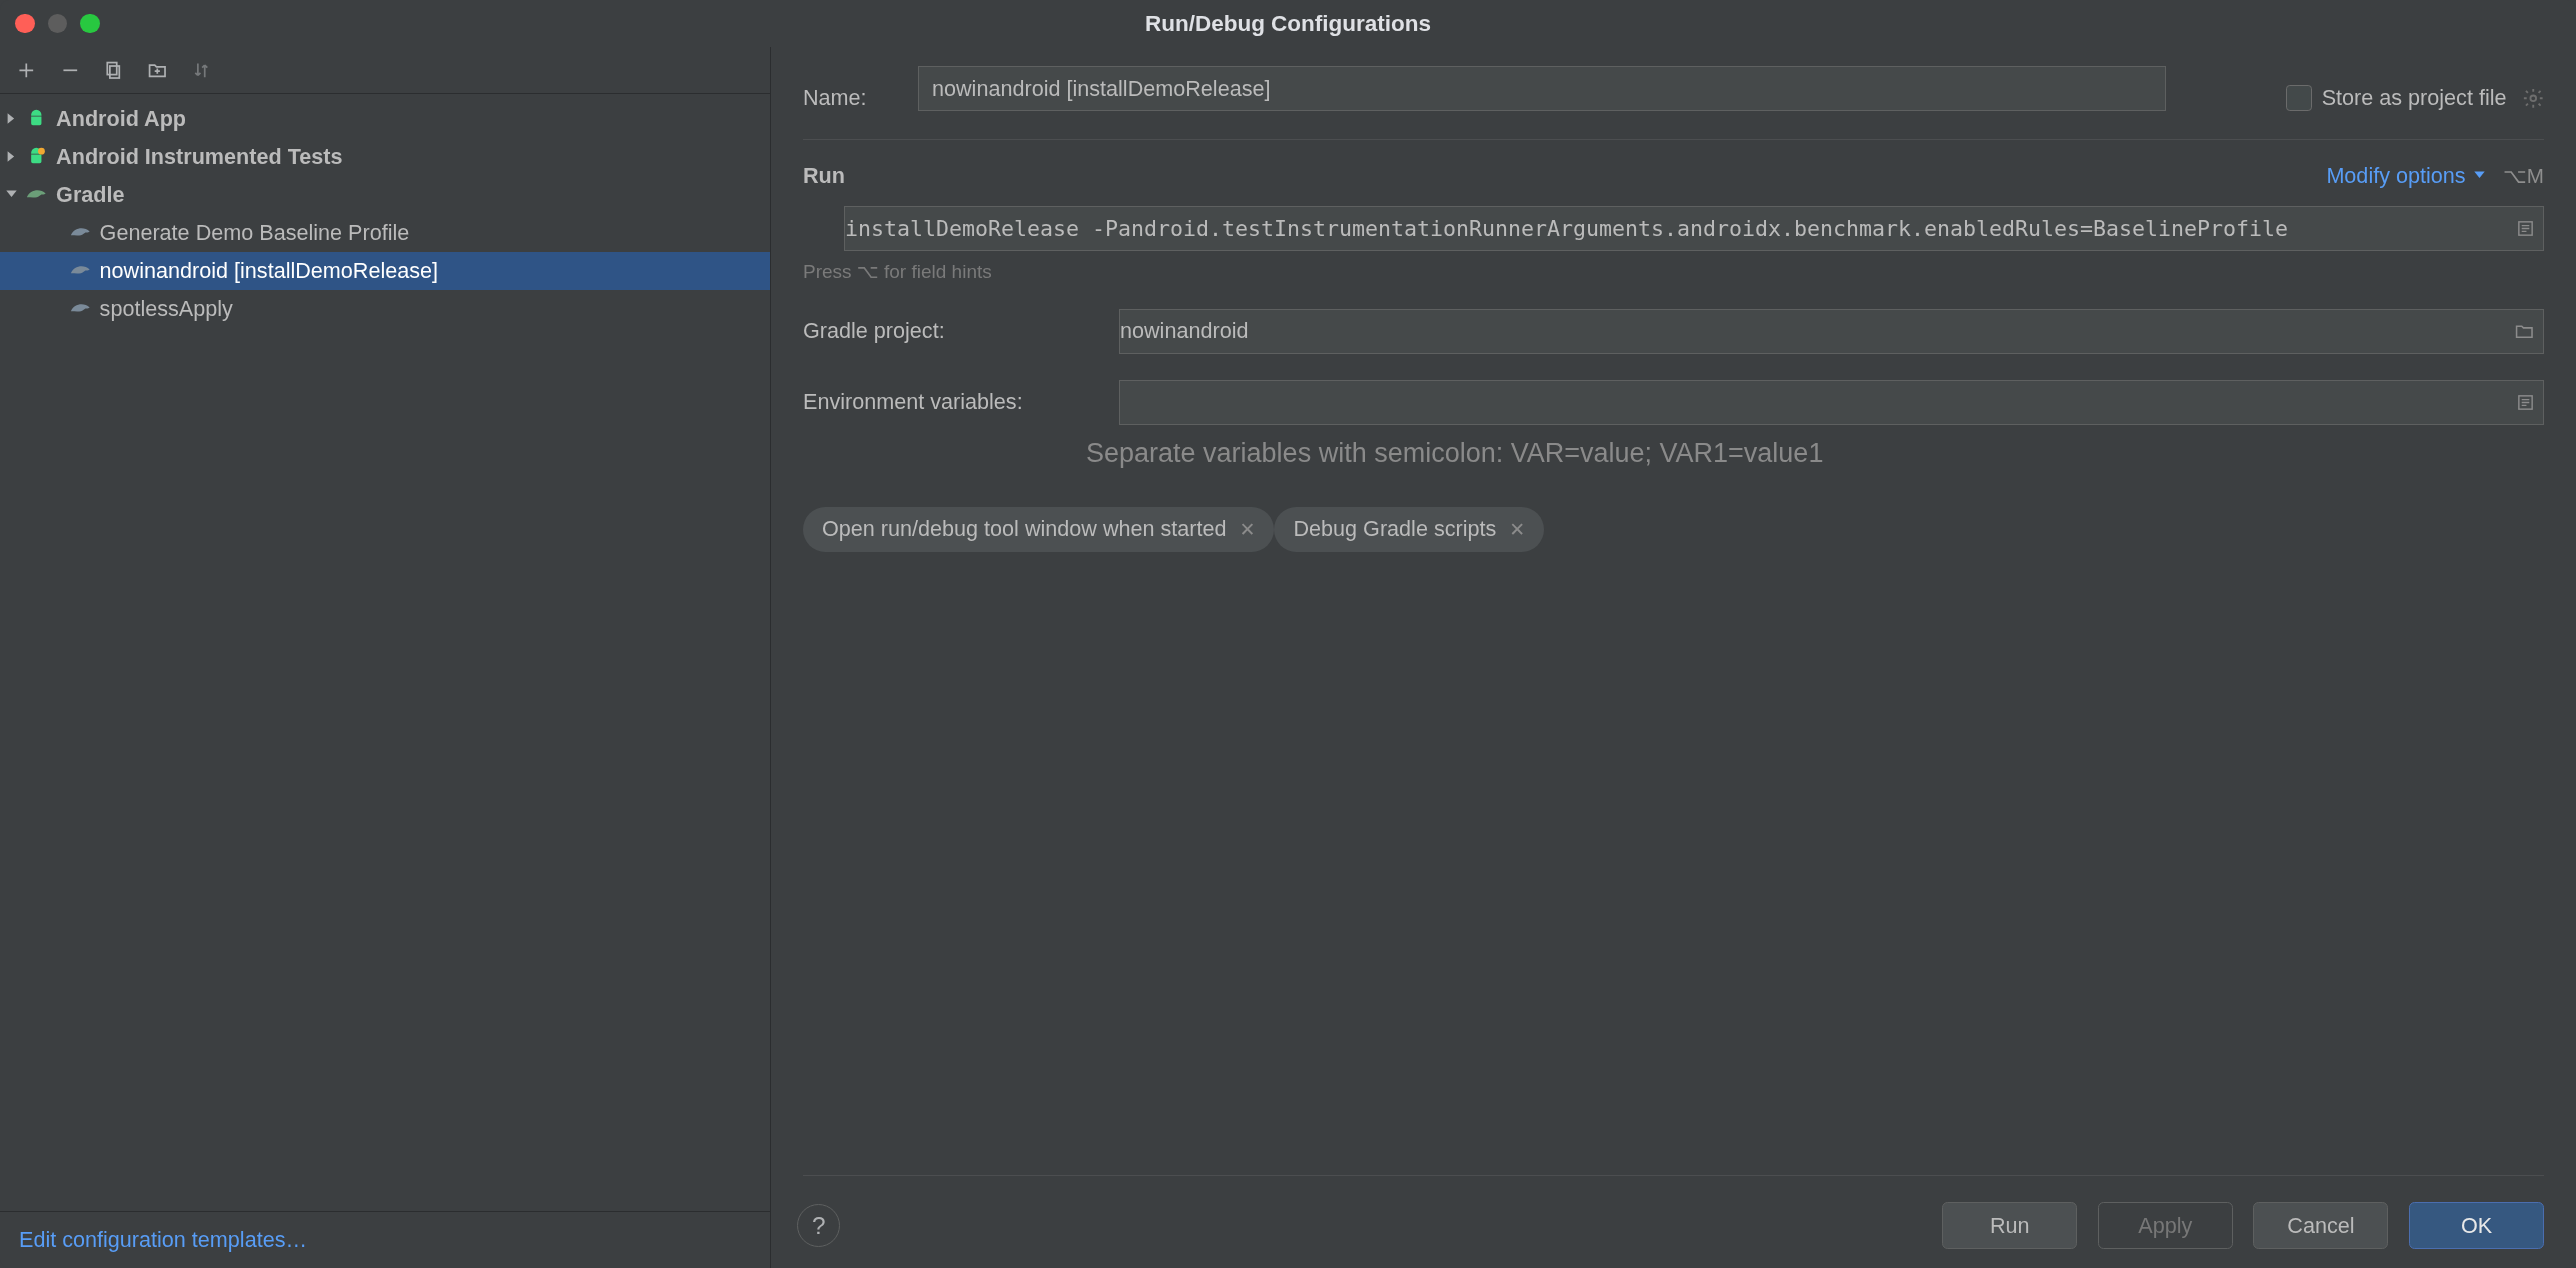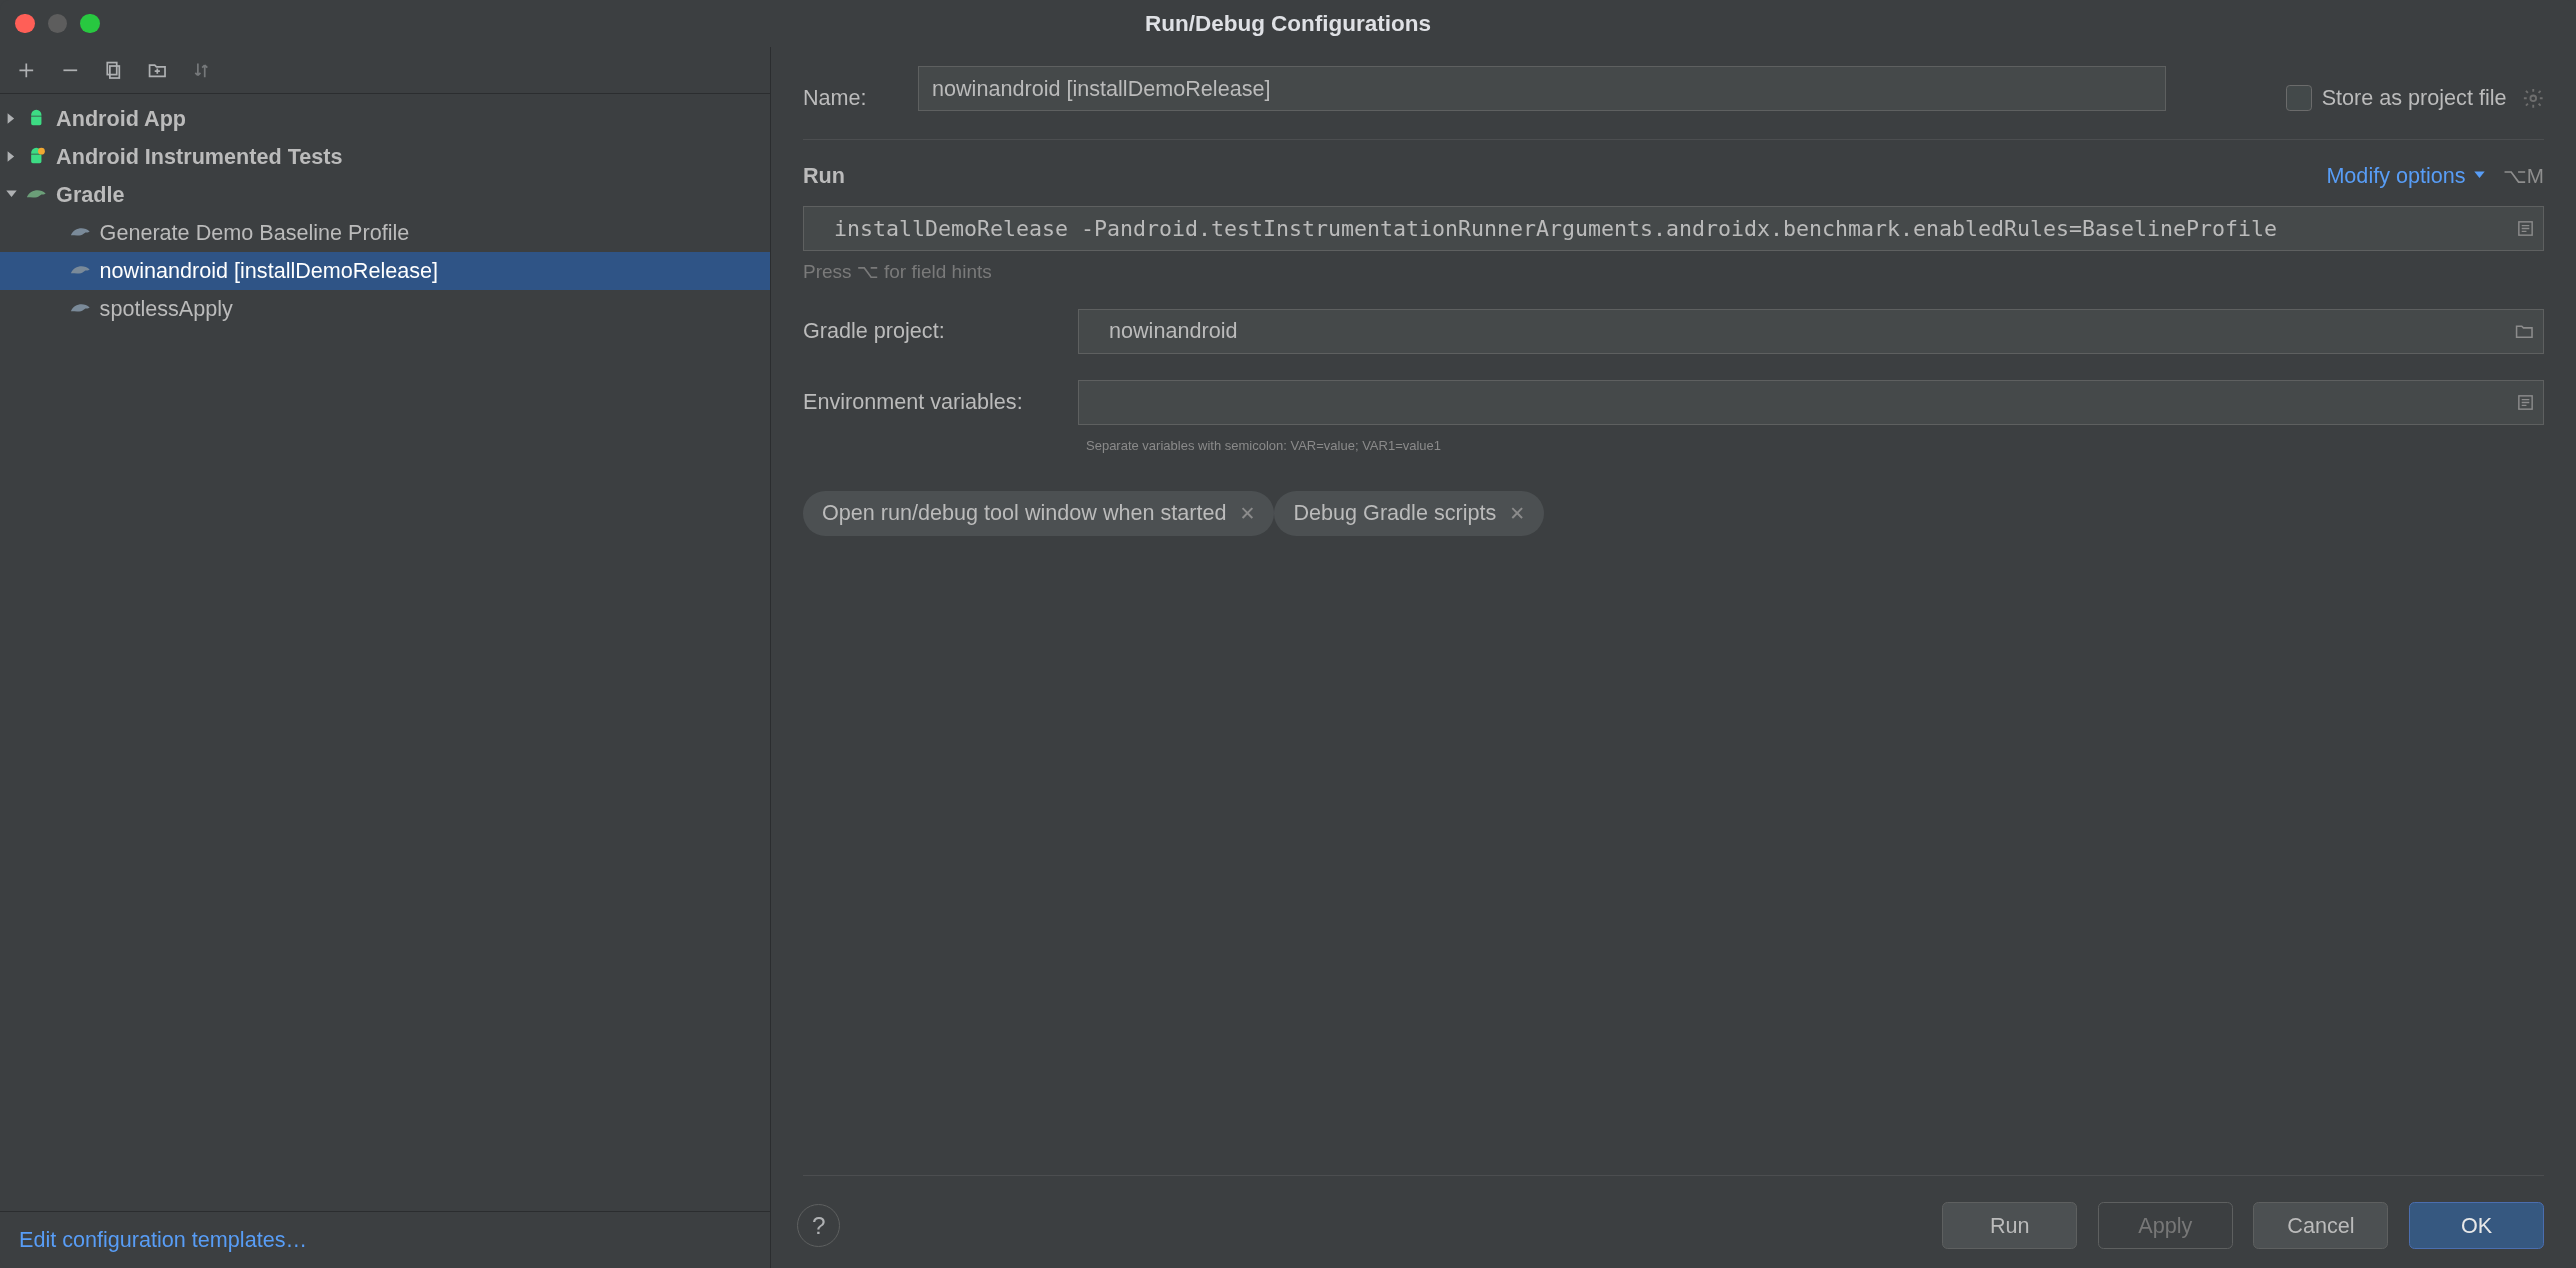--- a/index.html
+++ b/index.html
@@ -179,24 +179,25 @@
   color: #8e8e8e;
   margin-left: 17px;
   font-size: 20.6px;
 }
 .full-input {
   width: 100%;
   background: #45494a;
   border: 0.9px solid #5e6060;
   color: #bbbbbb;
   height: 45px;
-  padding: 0 30px;
+  padding: 0 0;
   font-size: 21.6px;
   font-family: "SF Mono", Menlo, monospace;
   position: relative;
+  margin-left: 41px;
 }
 .input-wrapper {
   position: relative;
   display: flex;
   align-items: center;
 }
 .input-suffix-icon {
   position: absolute;
   right: 9.4px;
   color: #8c8c8c;
@@ -210,21 +211,21 @@
 .form-row2 {
   display: flex;
   align-items: center;
   margin-top: 26px;
   gap: 12px;
 }
 .form-row2 .form-label { width: 263px; }
 .form-row2 .input-wrapper { flex: 1; }
 .form-row2 .full-input { width: 100%; font-family: inherit; }
 .env-hint {
-  font-size: 13px;
+  font-size: 27px;
   color: #8a8a8a;
   margin-top: 13px;
   margin-left: 283px;
 }
 .chips {
   display: flex;
   margin-top: 38px;
 }
 .chip {
   background: #4c5052;

